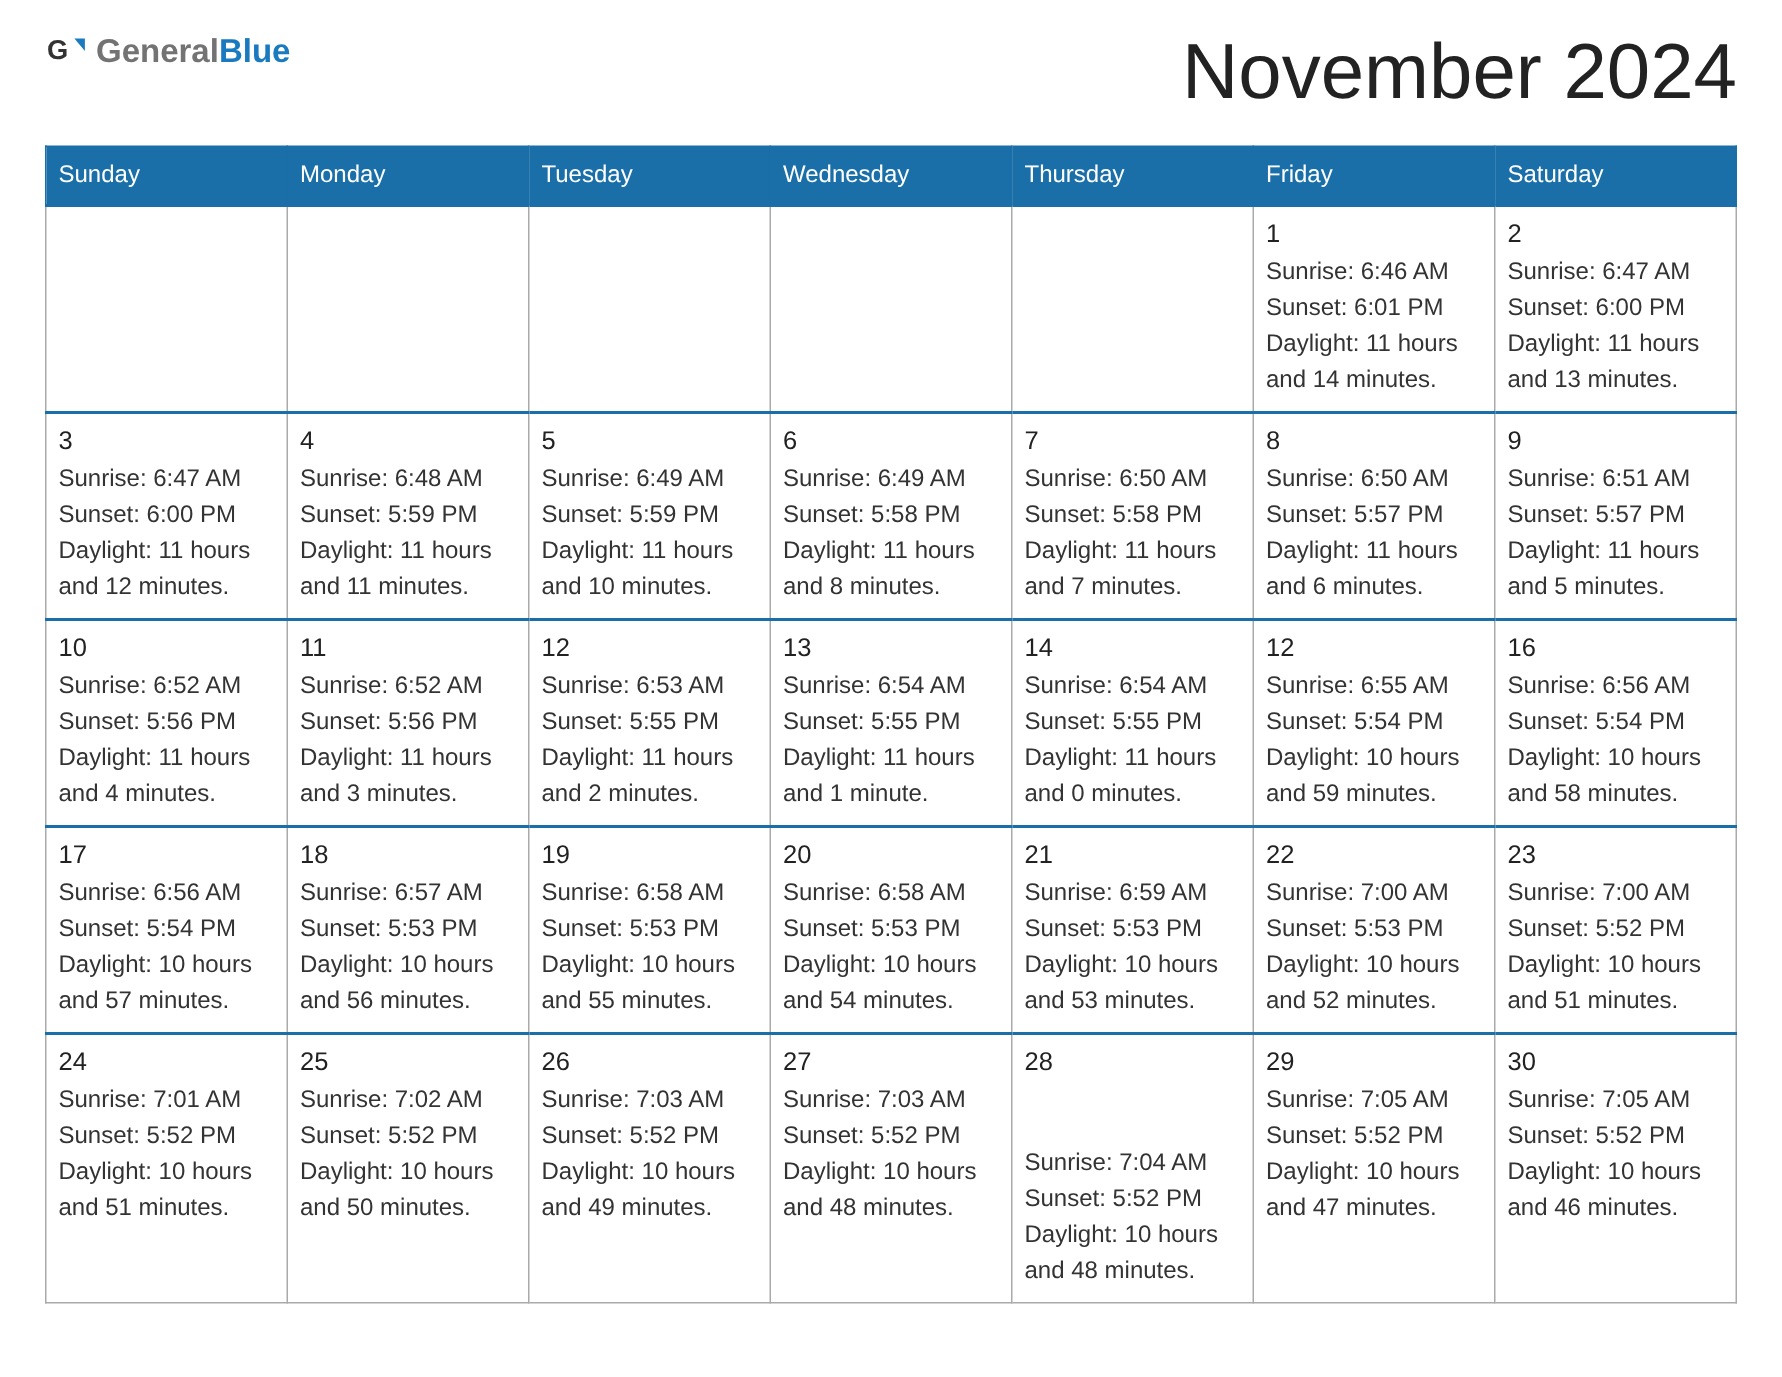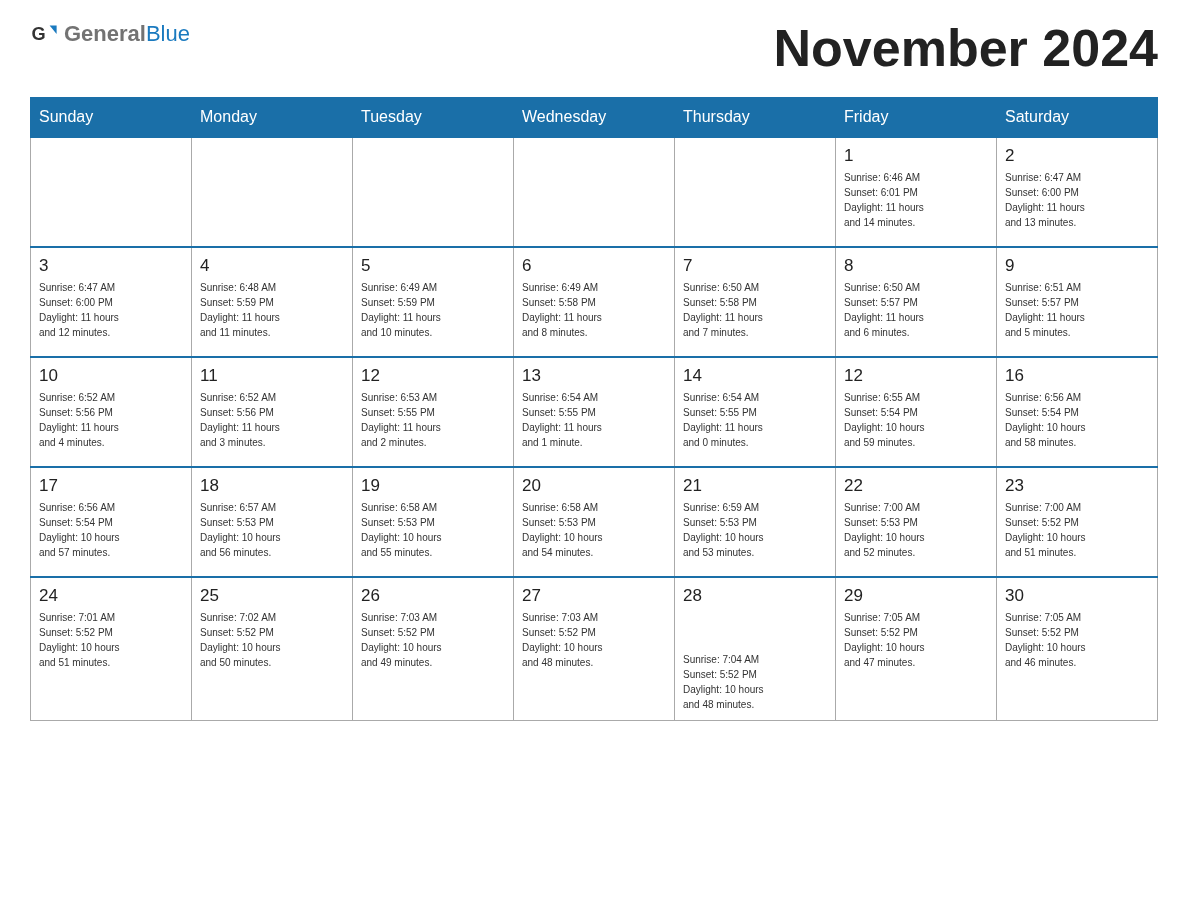--- a/index.html
+++ b/index.html
@@ -23,21 +23,21 @@
     }
     .logo-icon {
       width: 28px;
       height: 28px;
     }
     .title-block {
       text-align: right;
     }
     .month-title {
       font-size: 52px;
-      font-weight: bold;
+      font-weight: normal;
       color: #222;
       line-height: 1.1;
     }
     .location-title {
       font-size: 22px;
       color: #444;
       margin-top: 4px;
     }
     .calendar-table {
       width: 100%;
@@ -62,21 +62,21 @@
       min-height: 110px;
       height: 110px;
     }
     .day-number {
       font-size: 17px;
       color: #222;
       font-weight: normal;
       margin-bottom: 4px;
     }
     .day-info {
-      font-size: 10px;
+      font-size: 16px;
       color: #333;
       line-height: 1.5;
     }
     .empty-cell {
       background: #fff;
     }
     .week-row td {
       border-top: 2px solid #1a6fa8;
     }
   </style>
@@ -84,21 +84,21 @@
 <body>
 
 <div class="header">
   <div class="logo">
     <svg class="logo-icon" viewBox="0 0 40 40">
       <text x="2" y="28" font-size="26" font-weight="bold" fill="#333" font-family="Arial">G</text>
       <polygon points="28,8 38,8 38,20" fill="#1a7abf"></polygon>
     </svg>
     <div>
       <div>
-        <span style="font-size:22px;font-weight:bold;color:#737373;">General</span><span style="font-size:22px;font-weight:normal;color:#1a7abf;margin-top:38px;">Blue</span>
+        <span style="font-size:22px;font-weight:bold;color:#737373;">General</span><span style="font-size:22px;font-weight:bold;color:#1a7abf;margin-top:38px;">Blue</span>
       </div>
     </div>
   </div>
   <div class="title-block">
     <div class="month-title">November 2024</div>
   </div>
 </div>
 
 <table class="calendar-table">
   <thead>

